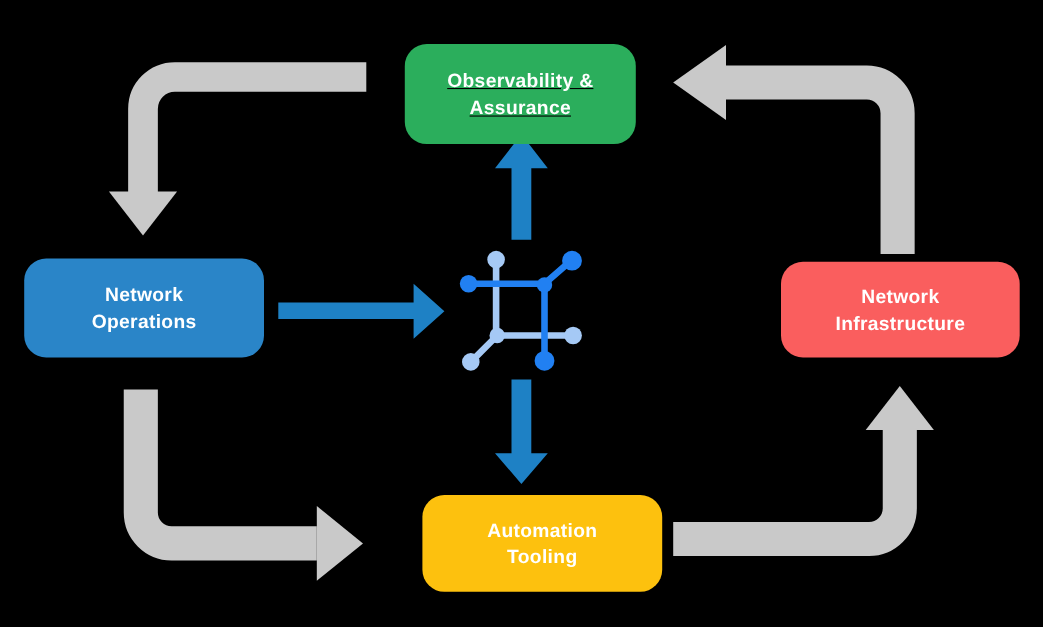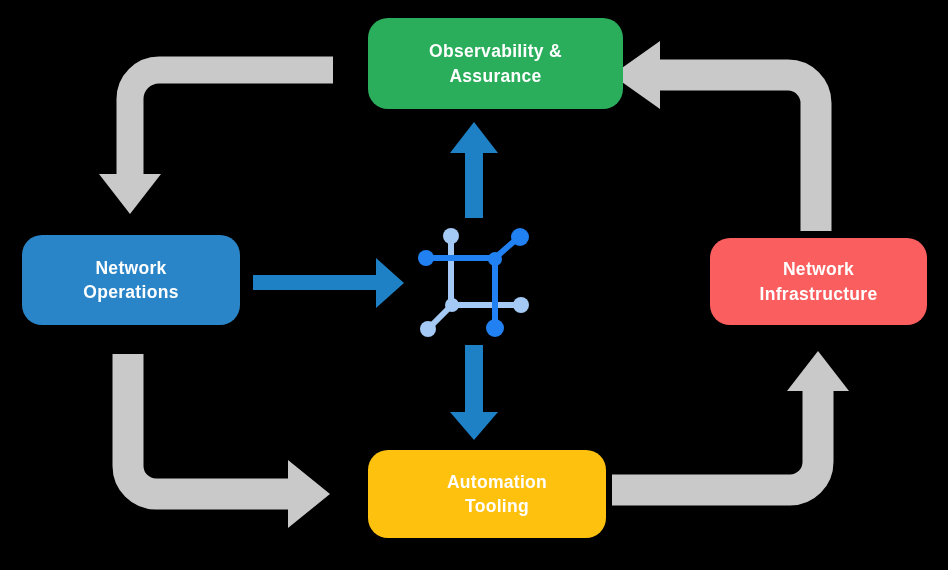--- a/index.html
+++ b/index.html
@@ -24,24 +24,24 @@
     text-align: center;
   }
   .node .label {
     color: #ffffff;
     font-size: 17.5px;
     font-weight: 600;
     letter-spacing: 0.3px;
     line-height: 1.38;
     white-space: pre-line;
   }
-  .node-observability { left: 368px; top: 18px;  width: 255px; height: 91px; background: #2BAE5C; }
+  .node-observability { left: 368px; top: 40px;  width: 210px; height: 91px; background: #2BAE5C; text-decoration: underline; }
   .node-operations    { left: 22px;  top: 235px; width: 218px; height: 90px; background: #2A85C8; }
   .node-infrastructure{ left: 710px; top: 238px; width: 217px; height: 87px; background: #FA5E5E; }
-  .node-automation    { left: 368px; top: 450px; width: 218px; height: 88px; background: #FDC10E; padding-left: 20px; }
+  .node-automation    { left: 384px; top: 450px; width: 218px; height: 88px; background: #FDC10E; }
   .overlay {
     position: absolute;
     left: 0; top: 0;
     width: 948px;
     height: 570px;
   }
 </style>
 </head>
 <body>
 

